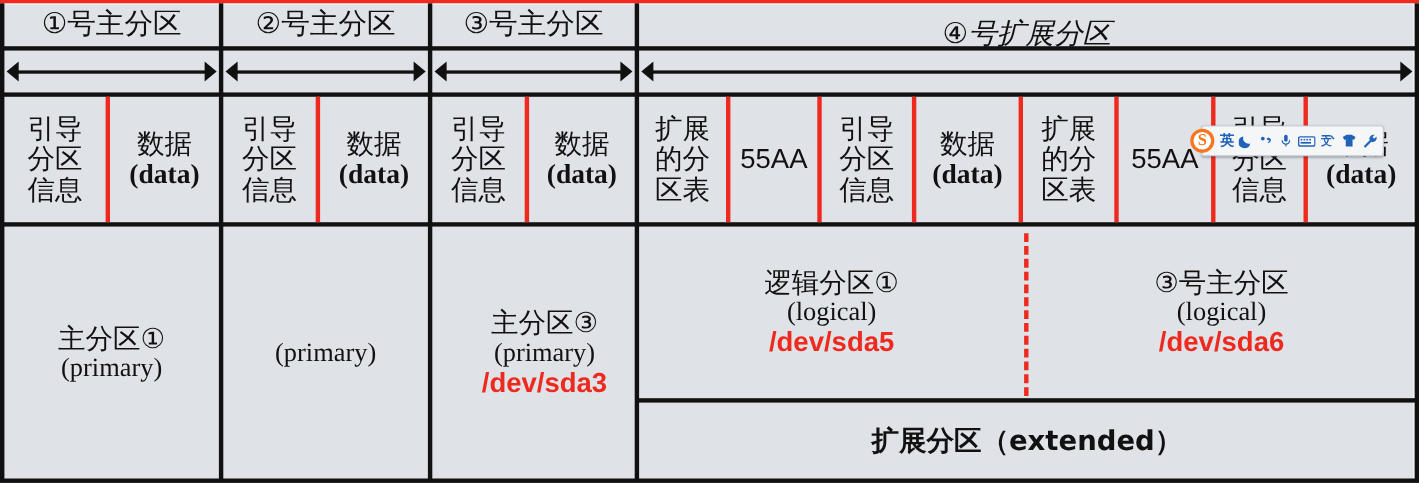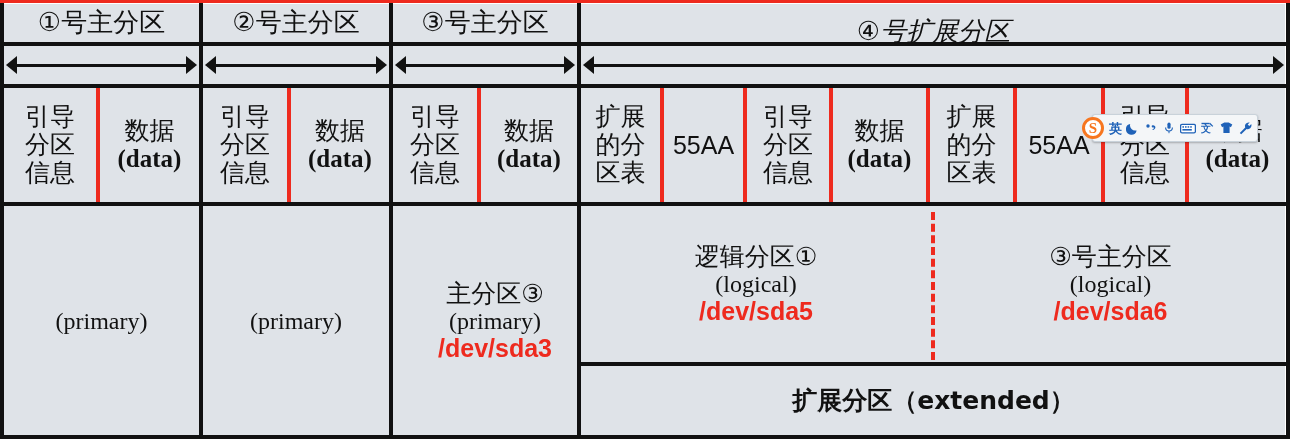--- a/index.html
+++ b/index.html
@@ -179,20 +179,21 @@
     <span>引导</span>
     <span>分区</span>
     <span>信息</span>
   </div>
   <div class="ctext mid" style="left:1189px;top:88px;width:97px;height:114px;">
     <span>数据</span>
     <span class="en">(data)</span>
   </div>
 
   <div class="ctext bot" style="left:4px;top:206px;width:195px;height:230px;">
+    <span>主分区①</span>
     <span class="sub">(primary)</span>
   </div>
   <div class="ctext bot" style="left:203px;top:206px;width:186px;height:230px;">
     <span class="sub">(primary)</span>
   </div>
   <div class="ctext bot" style="left:393px;top:206px;width:204px;height:230px;">
     <span>主分区③</span>
     <span class="sub">(primary)</span>
     <span class="dev">/dev/sda3</span>
   </div>

